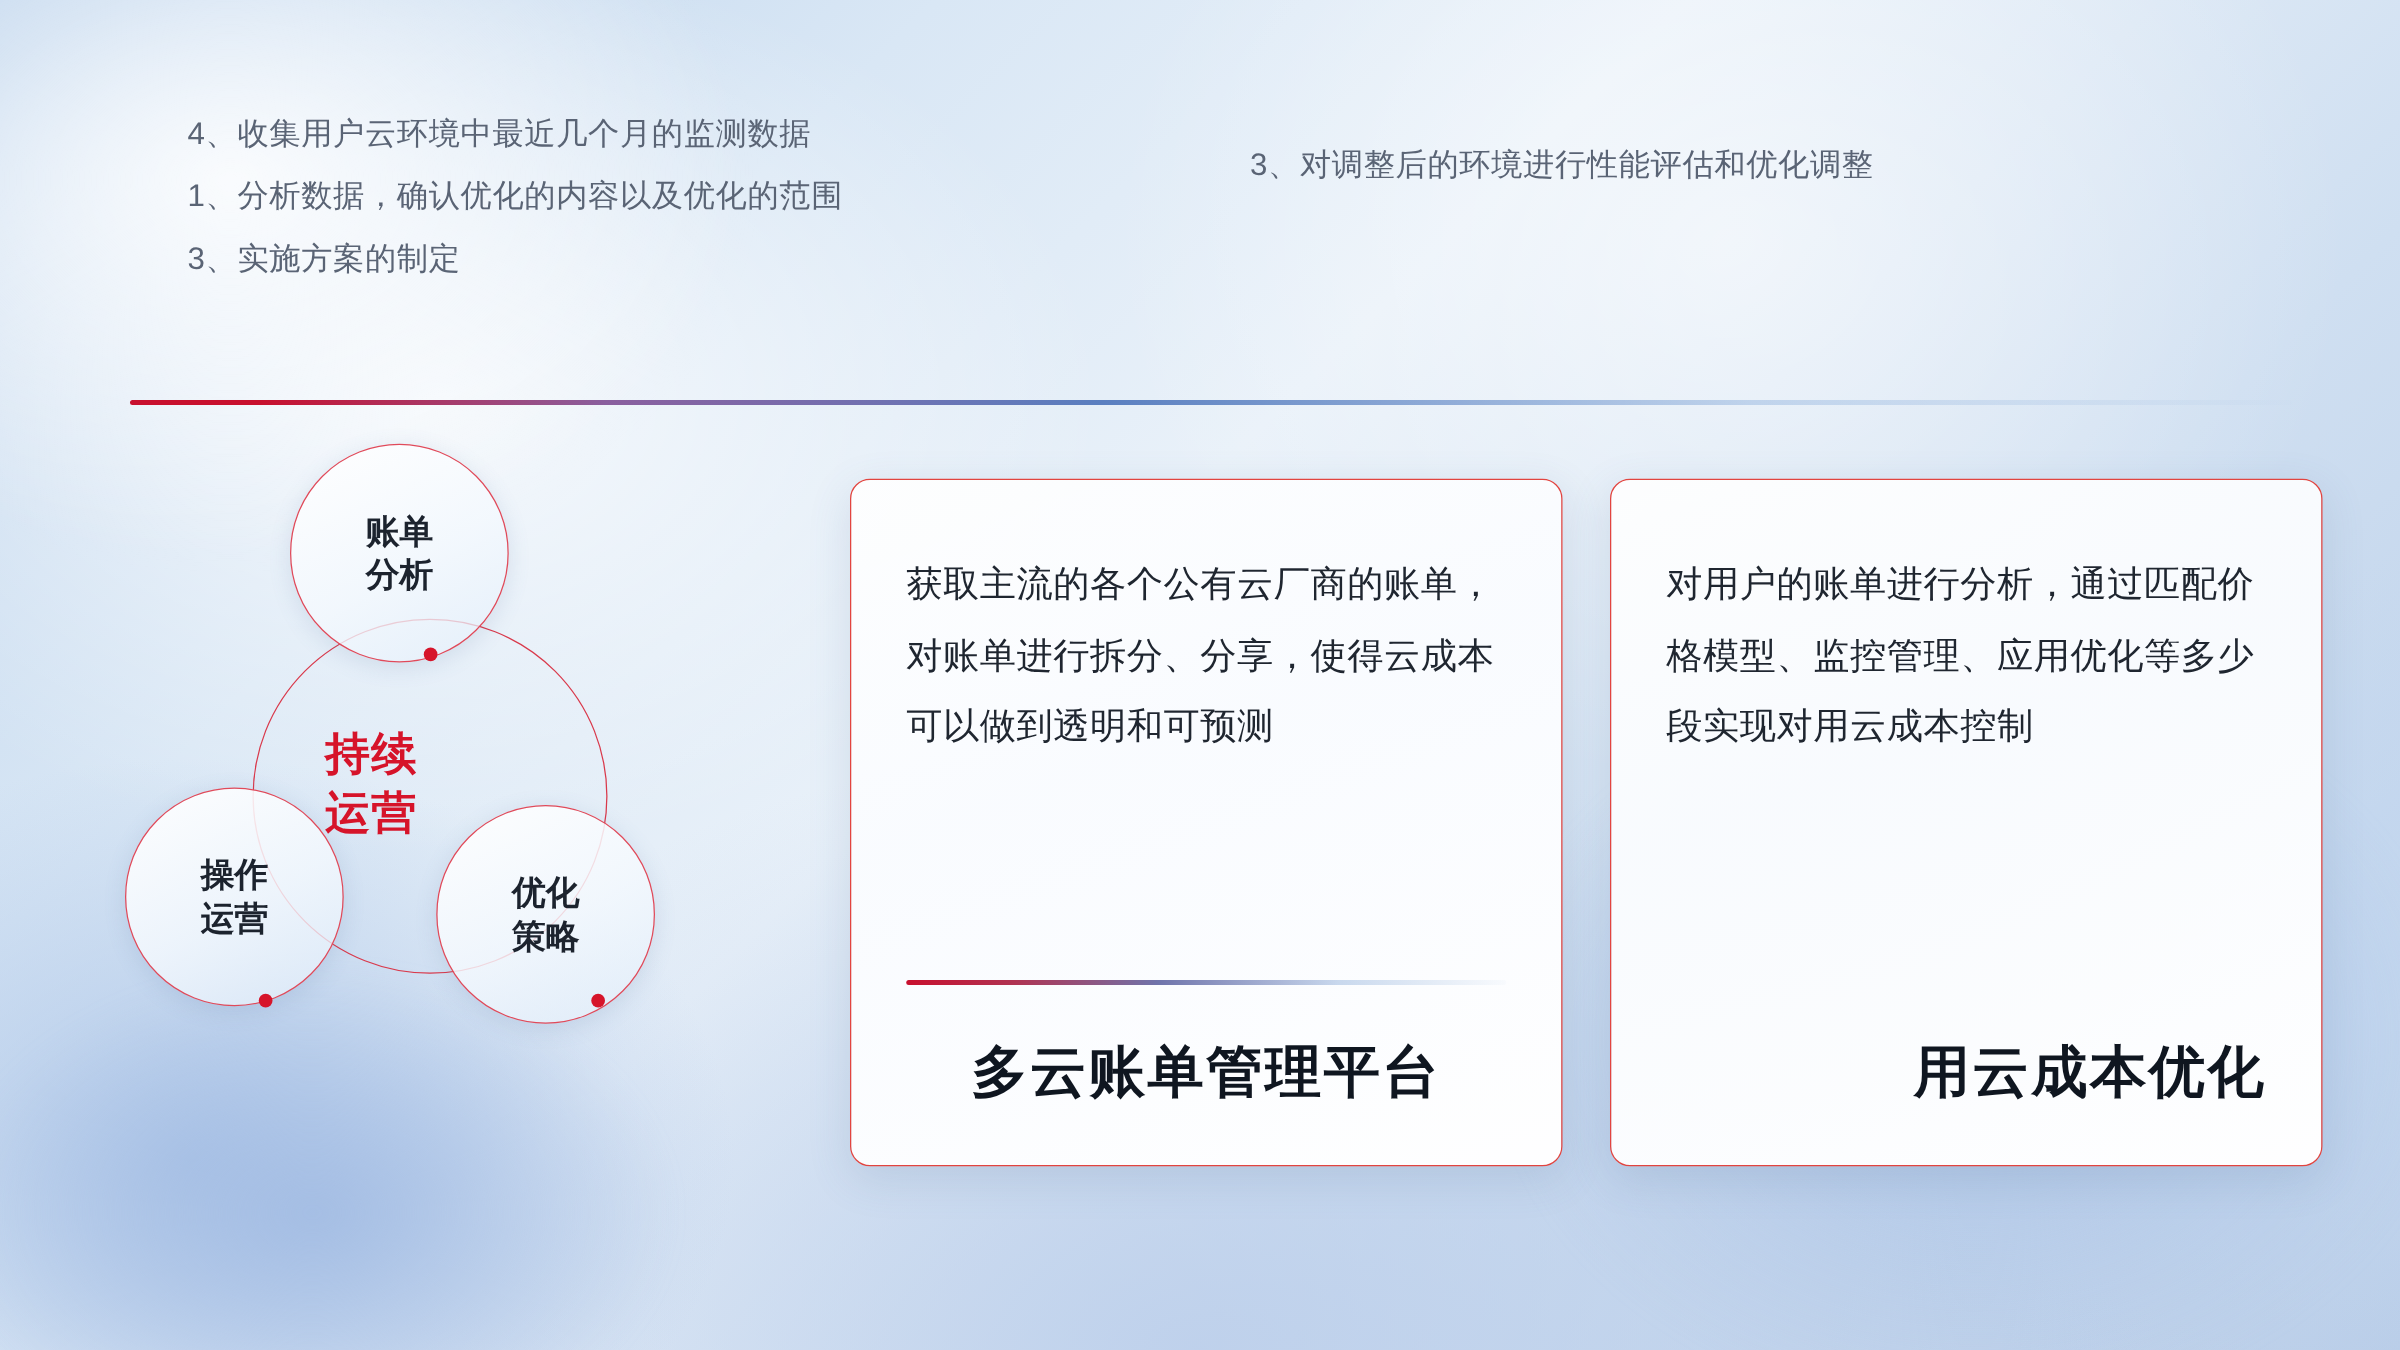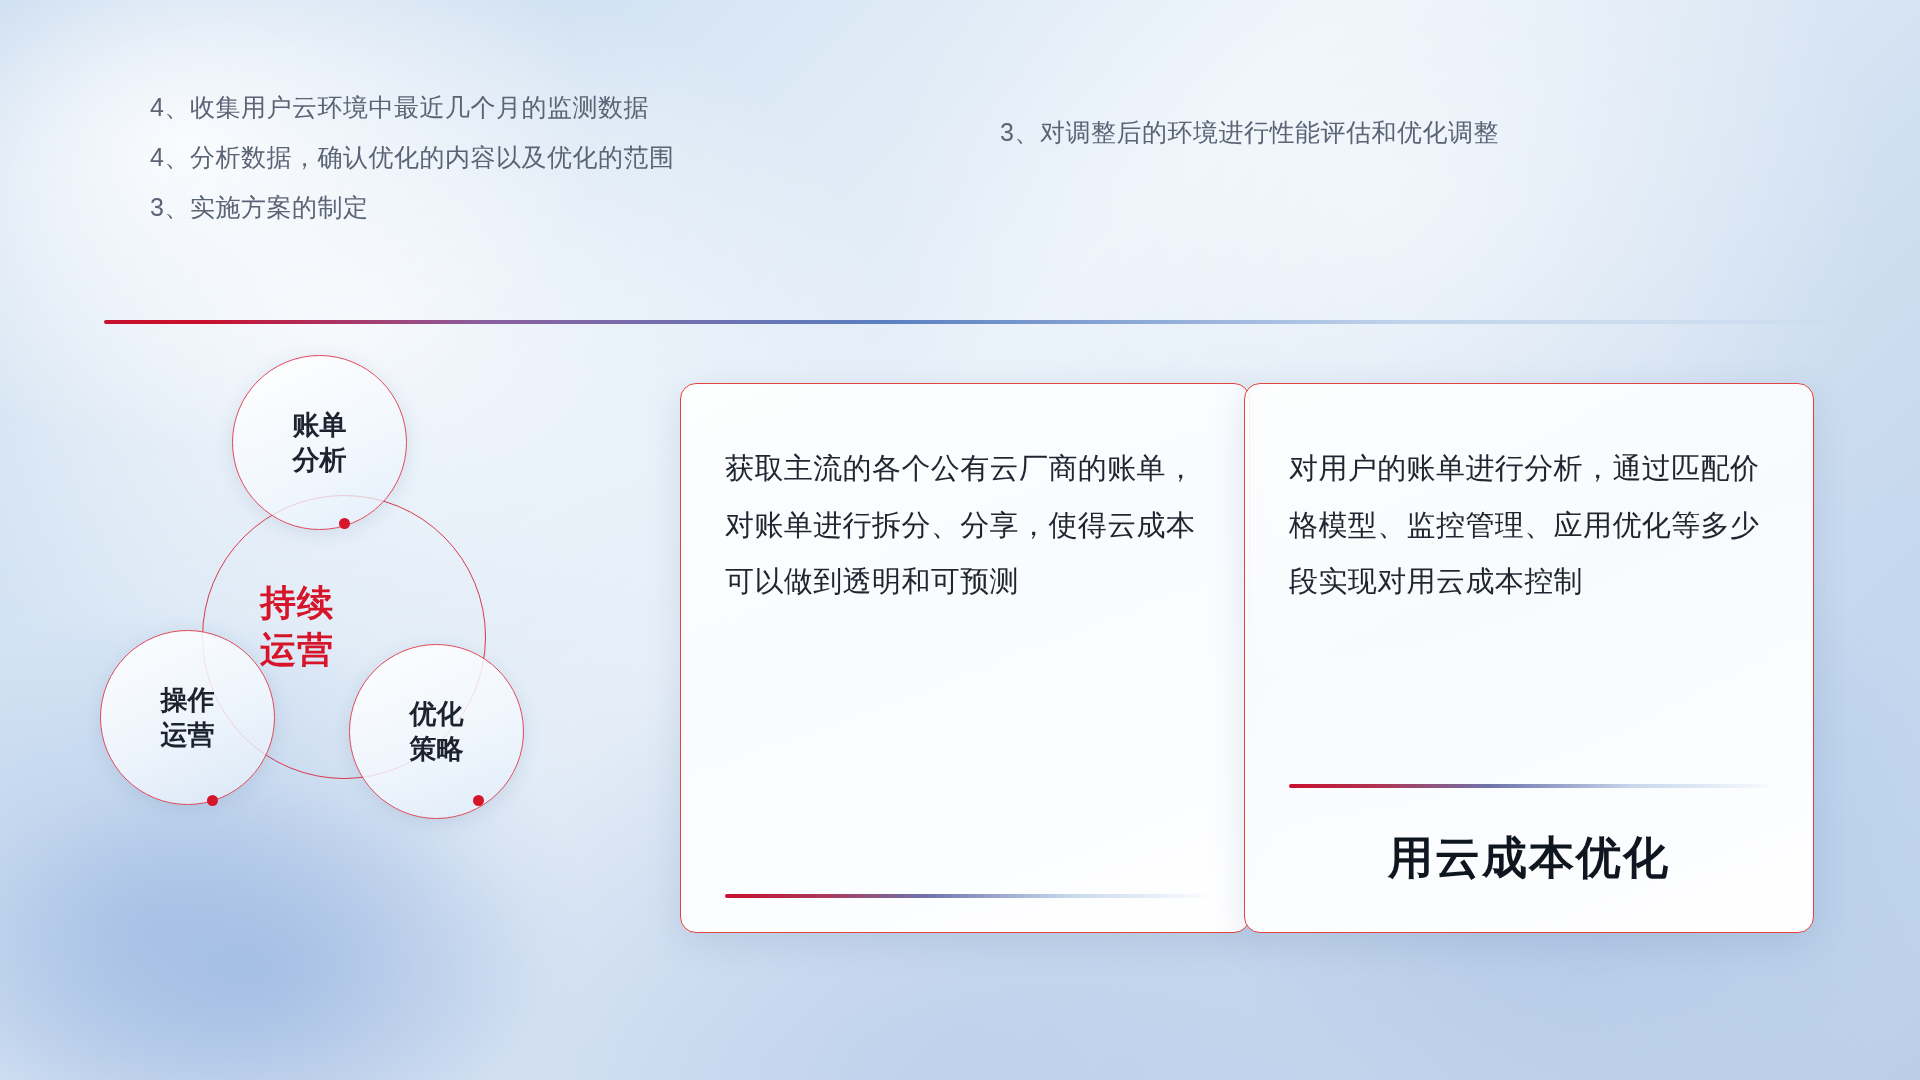--- a/index.html
+++ b/index.html
@@ -152,21 +152,21 @@
     border-radius: 16px;
     border: 1.5px solid #e2443f;
     background: linear-gradient(160deg, rgba(255,255,255,0.90) 0%, rgba(250,252,255,0.96) 40%, rgba(255,255,255,0.99) 100%);
     box-shadow: 0 10px 34px rgba(80,110,150,0.16);
     box-sizing: border-box;
     padding: 56px 44px 34px 44px;
     display: flex;
     flex-direction: column;
   }
   .card-1 { left: 680px; }
-  .card-2 { left: 1244px; }
+  .card-2 { left: 1288px; align-items: flex-end; }
   .card-body {
     font-size: 29px;
     line-height: 1.95;
     color: #1f2630;
     letter-spacing: 0.4px;
     flex: 0 0 auto;
   }
   .card-rule {
     margin-top: auto;
     height: 4px;
@@ -187,21 +187,21 @@
 <body>
 
 <div class="bg">
   <div class="bg-blob-a"></div>
   <div class="bg-blob-b"></div>
   <div class="bg-blob-c"></div>
 </div>
 
 <div class="list list-left">
   <div class="list-item">4、收集用户云环境中最近几个月的监测数据</div>
-  <div class="list-item">4、分析数据，确认优化的内容以及优化的范围</div>
+  <div class="list-item">1、分析数据，确认优化的内容以及优化的范围</div>
   <div class="list-item">3、实施方案的制定</div>
 </div>
 
 <div class="list list-right">
   <div class="list-item">3、对调整后的环境进行性能评估和优化调整</div>
 </div>
 
 <div class="divider"></div>
 
 <div class="venn">
@@ -234,19 +234,20 @@
   </div>
 
   <div class="node-dot dot-top"></div>
   <div class="node-dot dot-bl"></div>
   <div class="node-dot dot-br"></div>
 </div>
 
 <div class="card card-1">
   <div class="card-body">获取主流的各个公有云厂商的账单，对账单进行拆分、分享，使得云成本可以做到透明和可预测</div>
   <div class="card-rule"></div>
+  <div class="card-title">多云账单管理平台</div>
 </div>
 
 <div class="card card-2">
   <div class="card-body">对用户的账单进行分析，通过匹配价格模型、监控管理、应用优化等多少段实现对用云成本控制</div>
   <div class="card-rule"></div>
   <div class="card-title">用云成本优化</div>
 </div>
 
 </body></html>

